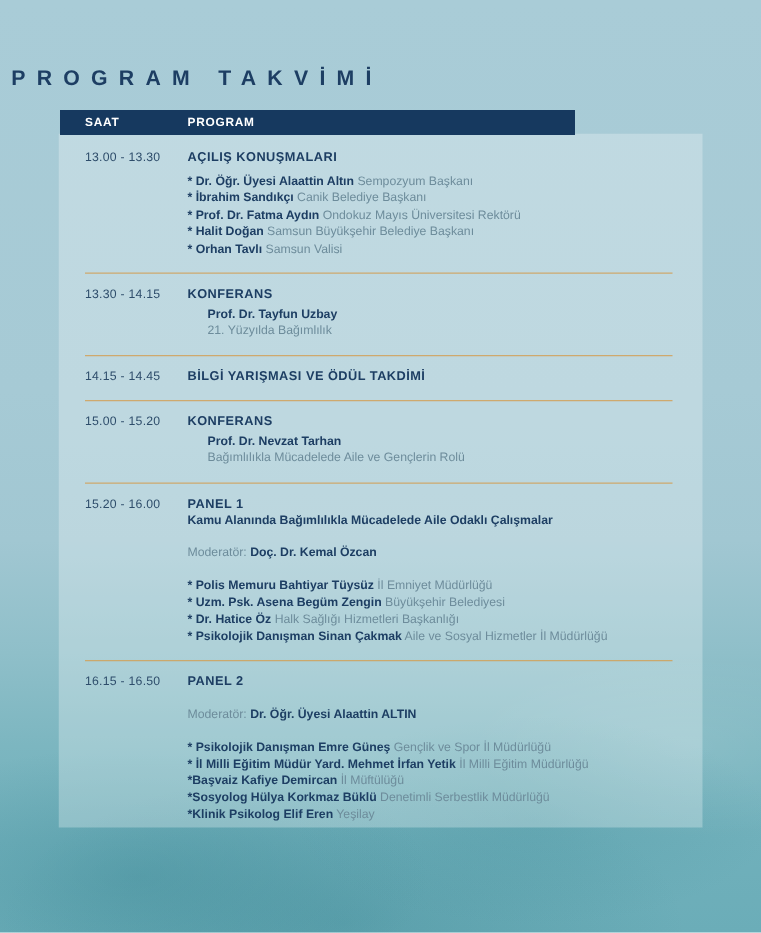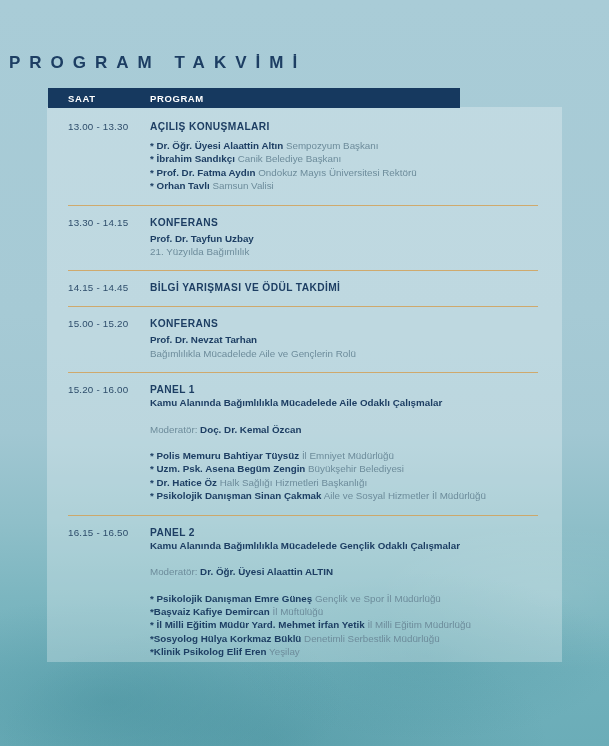--- a/index.html
+++ b/index.html
@@ -37,21 +37,21 @@
   .section.divided{border-bottom:1px solid rgba(211,158,80,0.8);}
   .time{
     flex:none;width:82px;font-size:9.8px;color:#2e4d6b;letter-spacing:0.2px;
     padding-top:1px;
   }
   .sec-body{flex:1;font-size:9.8px;color:#6d8c9b;line-height:13.4px;}
   .heading{color:#1d3e63;font-weight:bold;font-size:10.2px;letter-spacing:0.4px;line-height:13px;}
   .subtitle{color:#1d3e63;font-weight:bold;line-height:13.4px;}
   .line-bold{color:#1d3e63;font-weight:bold;}
   .line-reg{color:#6d8c9b;}
-  .lines{margin-top:3px;}
+  .lines{margin-top:3px;margin-left:16px;}
   .speakers{margin-top:6px;}
   .speakers.spaced{margin-top:13px;}
   .moderator{margin-top:13px;}
   .mod-label{color:#6d8c9b;}
   .mod-name{color:#1d3e63;font-weight:bold;}
   .sp-name{color:#1d3e63;font-weight:bold;}
   .sp-org{color:#6d8c9b;margin-top:20px;}
 </style>
 </head>
 <body>
@@ -68,20 +68,21 @@
 
   <div class="sections">
   <div class="section divided">
     <div class="time">13.00 - 13.30</div>
     <div class="sec-body">
       <div class="heading">AÇILIŞ KONUŞMALARI</div>
     <div class="speakers">
             <div class="speaker"><span class="sp-name">* Dr. Öğr. Üyesi Alaattin Altın</span><span class="sp-org"> Sempozyum Başkanı</span></div>
             <div class="speaker"><span class="sp-name">* İbrahim Sandıkçı</span><span class="sp-org"> Canik Belediye Başkanı</span></div>
             <div class="speaker"><span class="sp-name">* Prof. Dr. Fatma Aydın</span><span class="sp-org"> Ondokuz Mayıs Üniversitesi Rektörü</span></div>
+            <div class="speaker"><span class="sp-name">* Halit Doğan</span><span class="sp-org"> Samsun Büyükşehir Belediye Başkanı</span></div>
             <div class="speaker"><span class="sp-name">* Orhan Tavlı</span><span class="sp-org"> Samsun Valisi</span></div>
           </div>
         </div>
   </div>
 
   <div class="section divided">
     <div class="time">13.30 - 14.15</div>
     <div class="sec-body">
       <div class="heading">KONFERANS</div>
     <div class="lines">
@@ -121,25 +122,24 @@
             <div class="speaker"><span class="sp-name">* Dr. Hatice Öz</span><span class="sp-org"> Halk Sağlığı Hizmetleri Başkanlığı</span></div>
             <div class="speaker"><span class="sp-name">* Psikolojik Danışman Sinan Çakmak</span><span class="sp-org"> Aile ve Sosyal Hizmetler İl Müdürlüğü</span></div>
           </div>
         </div>
   </div>
 
   <div class="section">
     <div class="time">16.15 - 16.50</div>
     <div class="sec-body">
       <div class="heading">PANEL 2</div>
-    <div class="subtitle">Kamu Alanında Bağımlılıkla Mücadelede Gençlik Odaklı Çalışmalar</div>
           <div class="moderator"><span class="mod-label">Moderatör: </span><span class="mod-name">Dr. Öğr. Üyesi Alaattin ALTIN</span></div>
           <div class="speakers spaced">
             <div class="speaker"><span class="sp-name">* Psikolojik Danışman Emre Güneş</span><span class="sp-org"> Gençlik ve Spor İl Müdürlüğü</span></div>
+            <div class="speaker"><span class="sp-name">* İl Milli Eğitim Müdür Yard. Mehmet İrfan Yetik</span><span class="sp-org"> İl Milli Eğitim Müdürlüğü</span></div>
             <div class="speaker"><span class="sp-name">*Başvaiz Kafiye Demircan</span><span class="sp-org"> İl Müftülüğü</span></div>
-            <div class="speaker"><span class="sp-name">* İl Milli Eğitim Müdür Yard. Mehmet İrfan Yetik</span><span class="sp-org"> İl Milli Eğitim Müdürlüğü</span></div>
             <div class="speaker"><span class="sp-name">*Sosyolog Hülya Korkmaz Büklü</span><span class="sp-org"> Denetimli Serbestlik Müdürlüğü</span></div>
             <div class="speaker"><span class="sp-name">*Klinik Psikolog Elif Eren</span><span class="sp-org"> Yeşilay</span></div>
           </div>
         </div>
   </div>
 </div>
 </div>
 
 </body></html>

